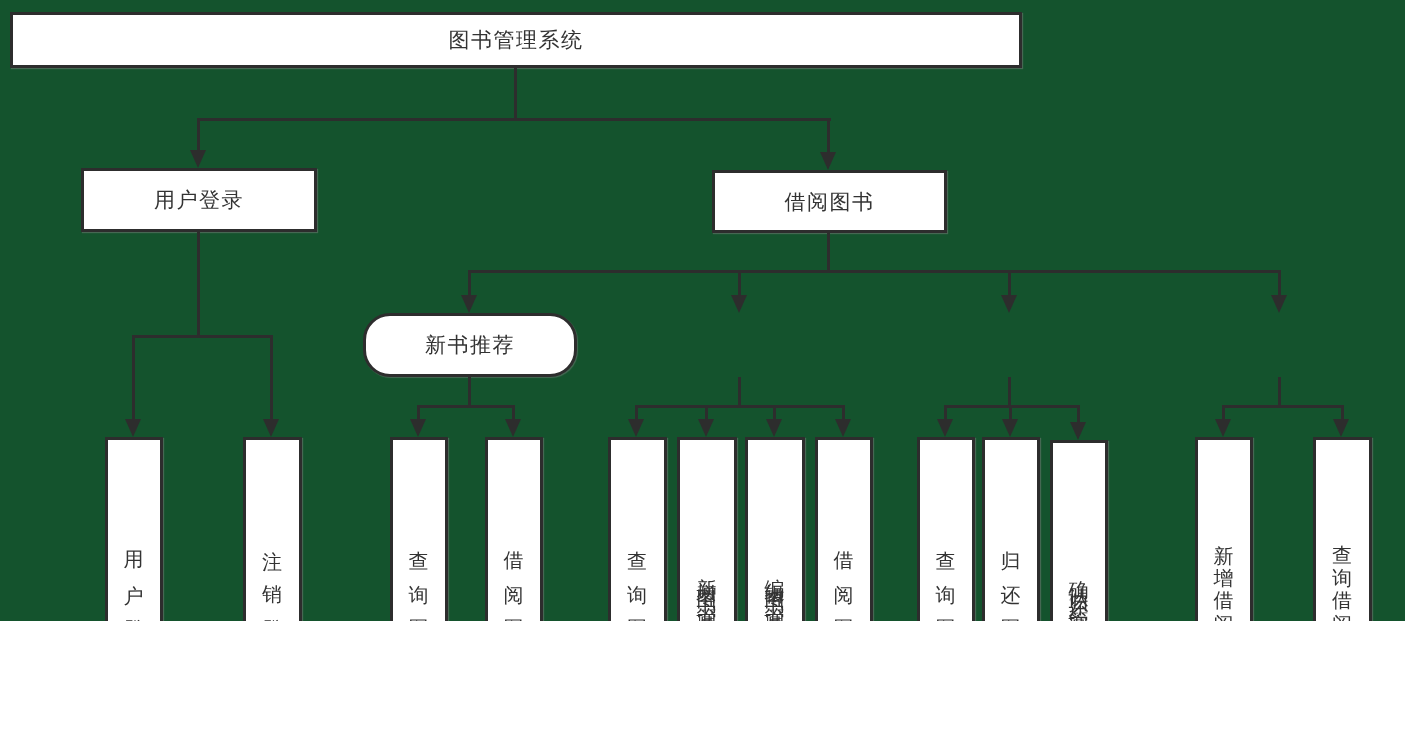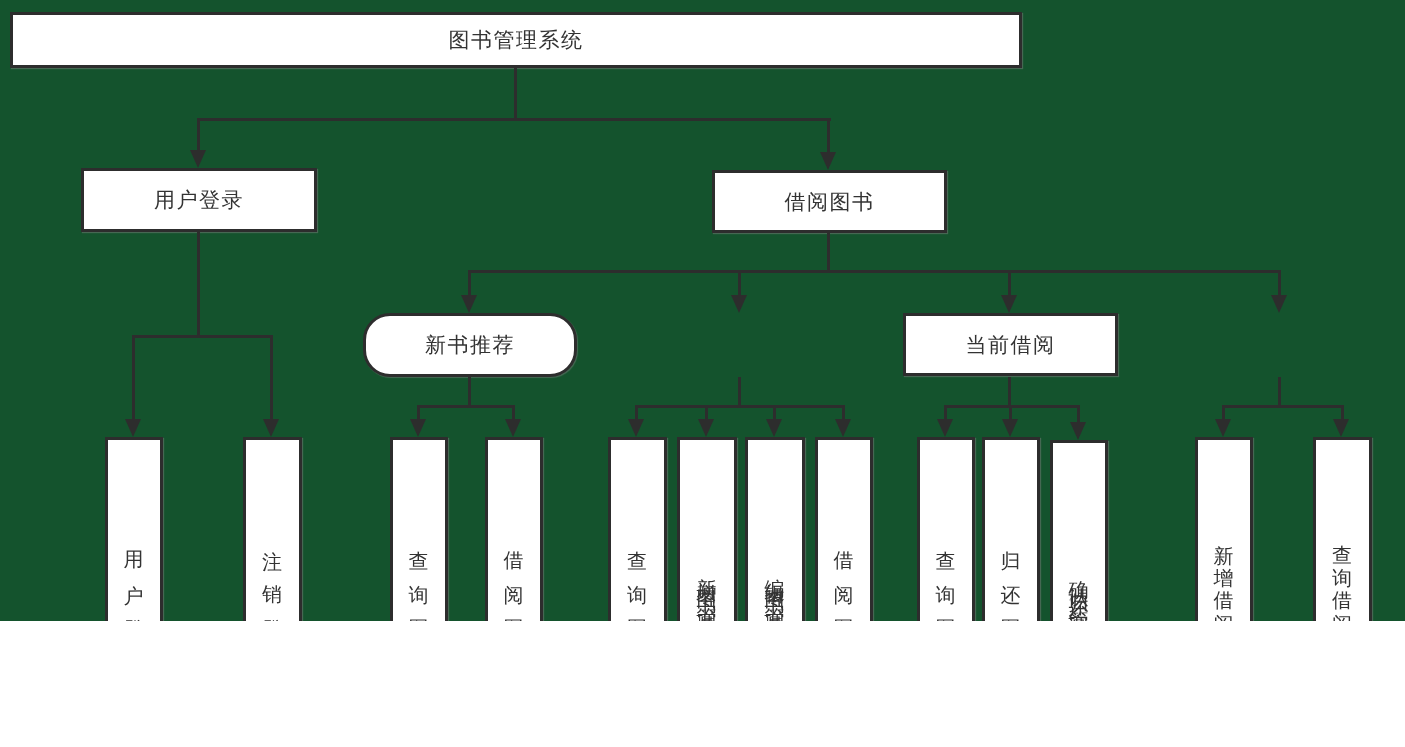--- a/index.html
+++ b/index.html
@@ -52,23 +52,20 @@
 
   <div class="box" style="left:81px;top:168px;width:236px;height:64px;">
     <span>用户登录</span>
   </div>
   <div class="box" style="left:712px;top:170px;width:235px;height:63px;">
     <span>借阅图书</span>
   </div>
 
   <div class="box" style="left:363px;top:313px;width:214px;height:64px;border-radius:27px;">
     <span>新书推荐</span>
-  </div>
-  <div class="box" style="left:903px;top:313px;width:215px;height:63px;">
-    <span>当前借阅</span>
   </div>
 
   <div class="vbox" style="left:105px;top:437px;width:58px;height:298px;">
     <span class="vtext ls4">用户登录</span>
   </div>
   <div class="vbox" style="left:243px;top:437px;width:59px;height:298px;">
     <span class="vtext ls4">注销登录</span>
   </div>
 
   <div class="vbox" style="left:390px;top:437px;width:58px;height:298px;">

